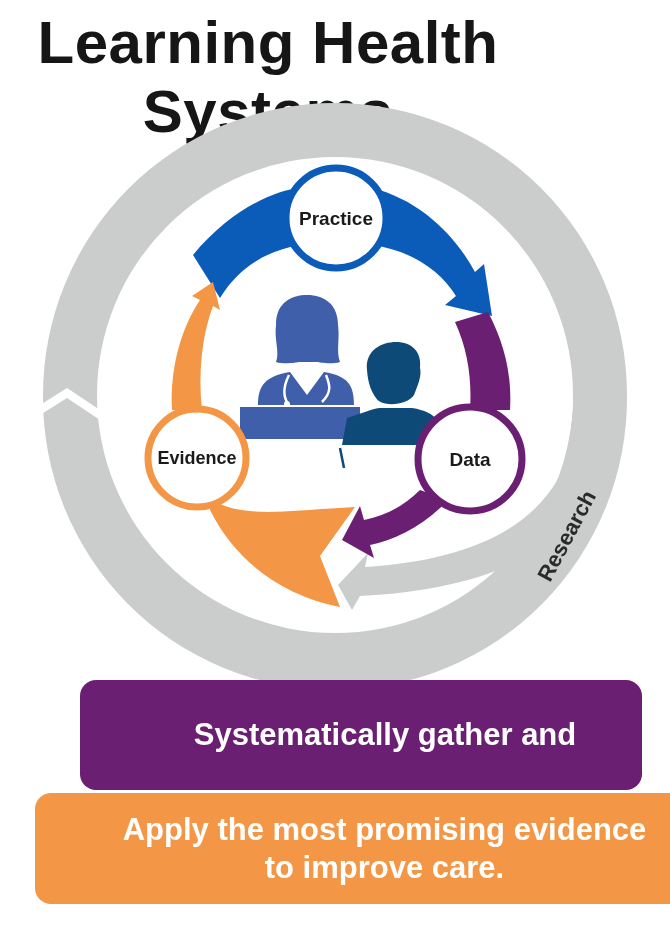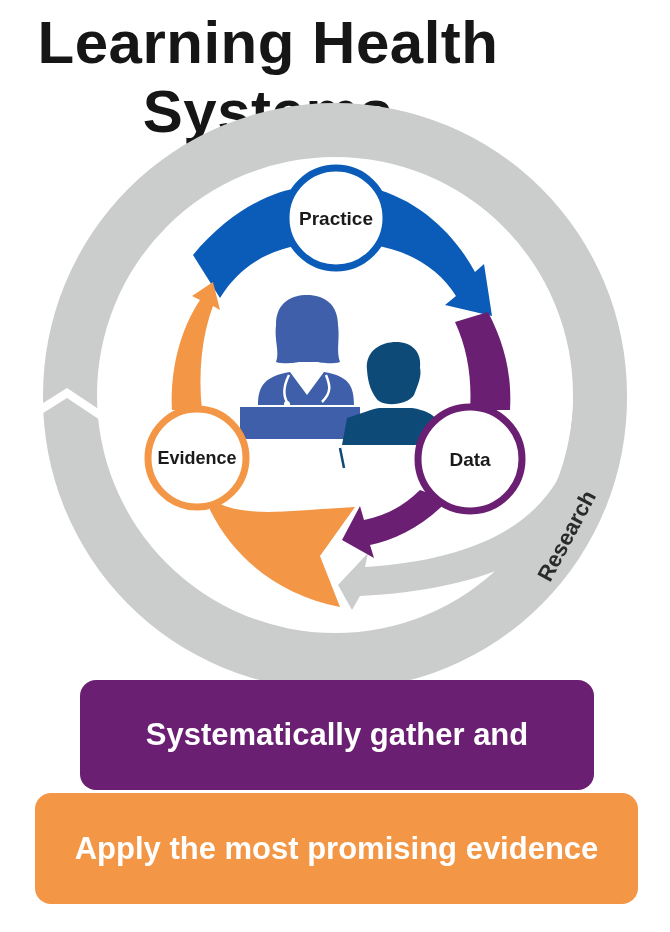--- a/index.html
+++ b/index.html
@@ -9,20 +9,21 @@
     font-family: "Liberation Sans", sans-serif; font-weight: bold; font-size: 60px;
     color: #161616; letter-spacing: 0.5px; margin: 0;
   }
   #diagram { position: absolute; left: 0; top: 0; width: 670px; height: 700px; }
   .node-label { font-family: "Liberation Sans", sans-serif; font-weight: bold; fill: #1a1a1a; }
   .box {
     position: absolute; border-radius: 16px; color: #ffffff;
     font-family: "Liberation Sans", sans-serif; font-weight: bold; text-align: center;
     display: flex; flex-direction: column; justify-content: center; align-items: center;
     line-height: 1.2;
+    padding-left: 48px;
   }
   #box-gather { left: 80px; top: 680px; width: 514px; height: 110px; font-size: 31px; z-index: 1; }
   #box-apply  { left: 35px; top: 793px; width: 603px; height: 111px; font-size: 31px; z-index: 2; }
   .box span { display: block; }
 </style>
 </head>
 <body>
 
 <h1 id="title">Learning Health Systems</h1>
 
@@ -105,13 +106,14 @@
     <circle cx="470" cy="459" r="52" fill="#ffffff" stroke="#6b1f73" stroke-width="7"></circle>
     <text class="node-label" x="470" y="466" text-anchor="middle" font-size="19">Data</text>
   </g>
 </svg>
 
 <div id="box-gather" class="box" style="background:#6b1f73;">
   <span>Systematically gather and</span>
 </div>
 <div id="box-apply" class="box" style="background:#f39645;">
   <span>Apply the most promising evidence</span>
+  <span>to improve care.</span>
 </div>
 
 </body></html>

